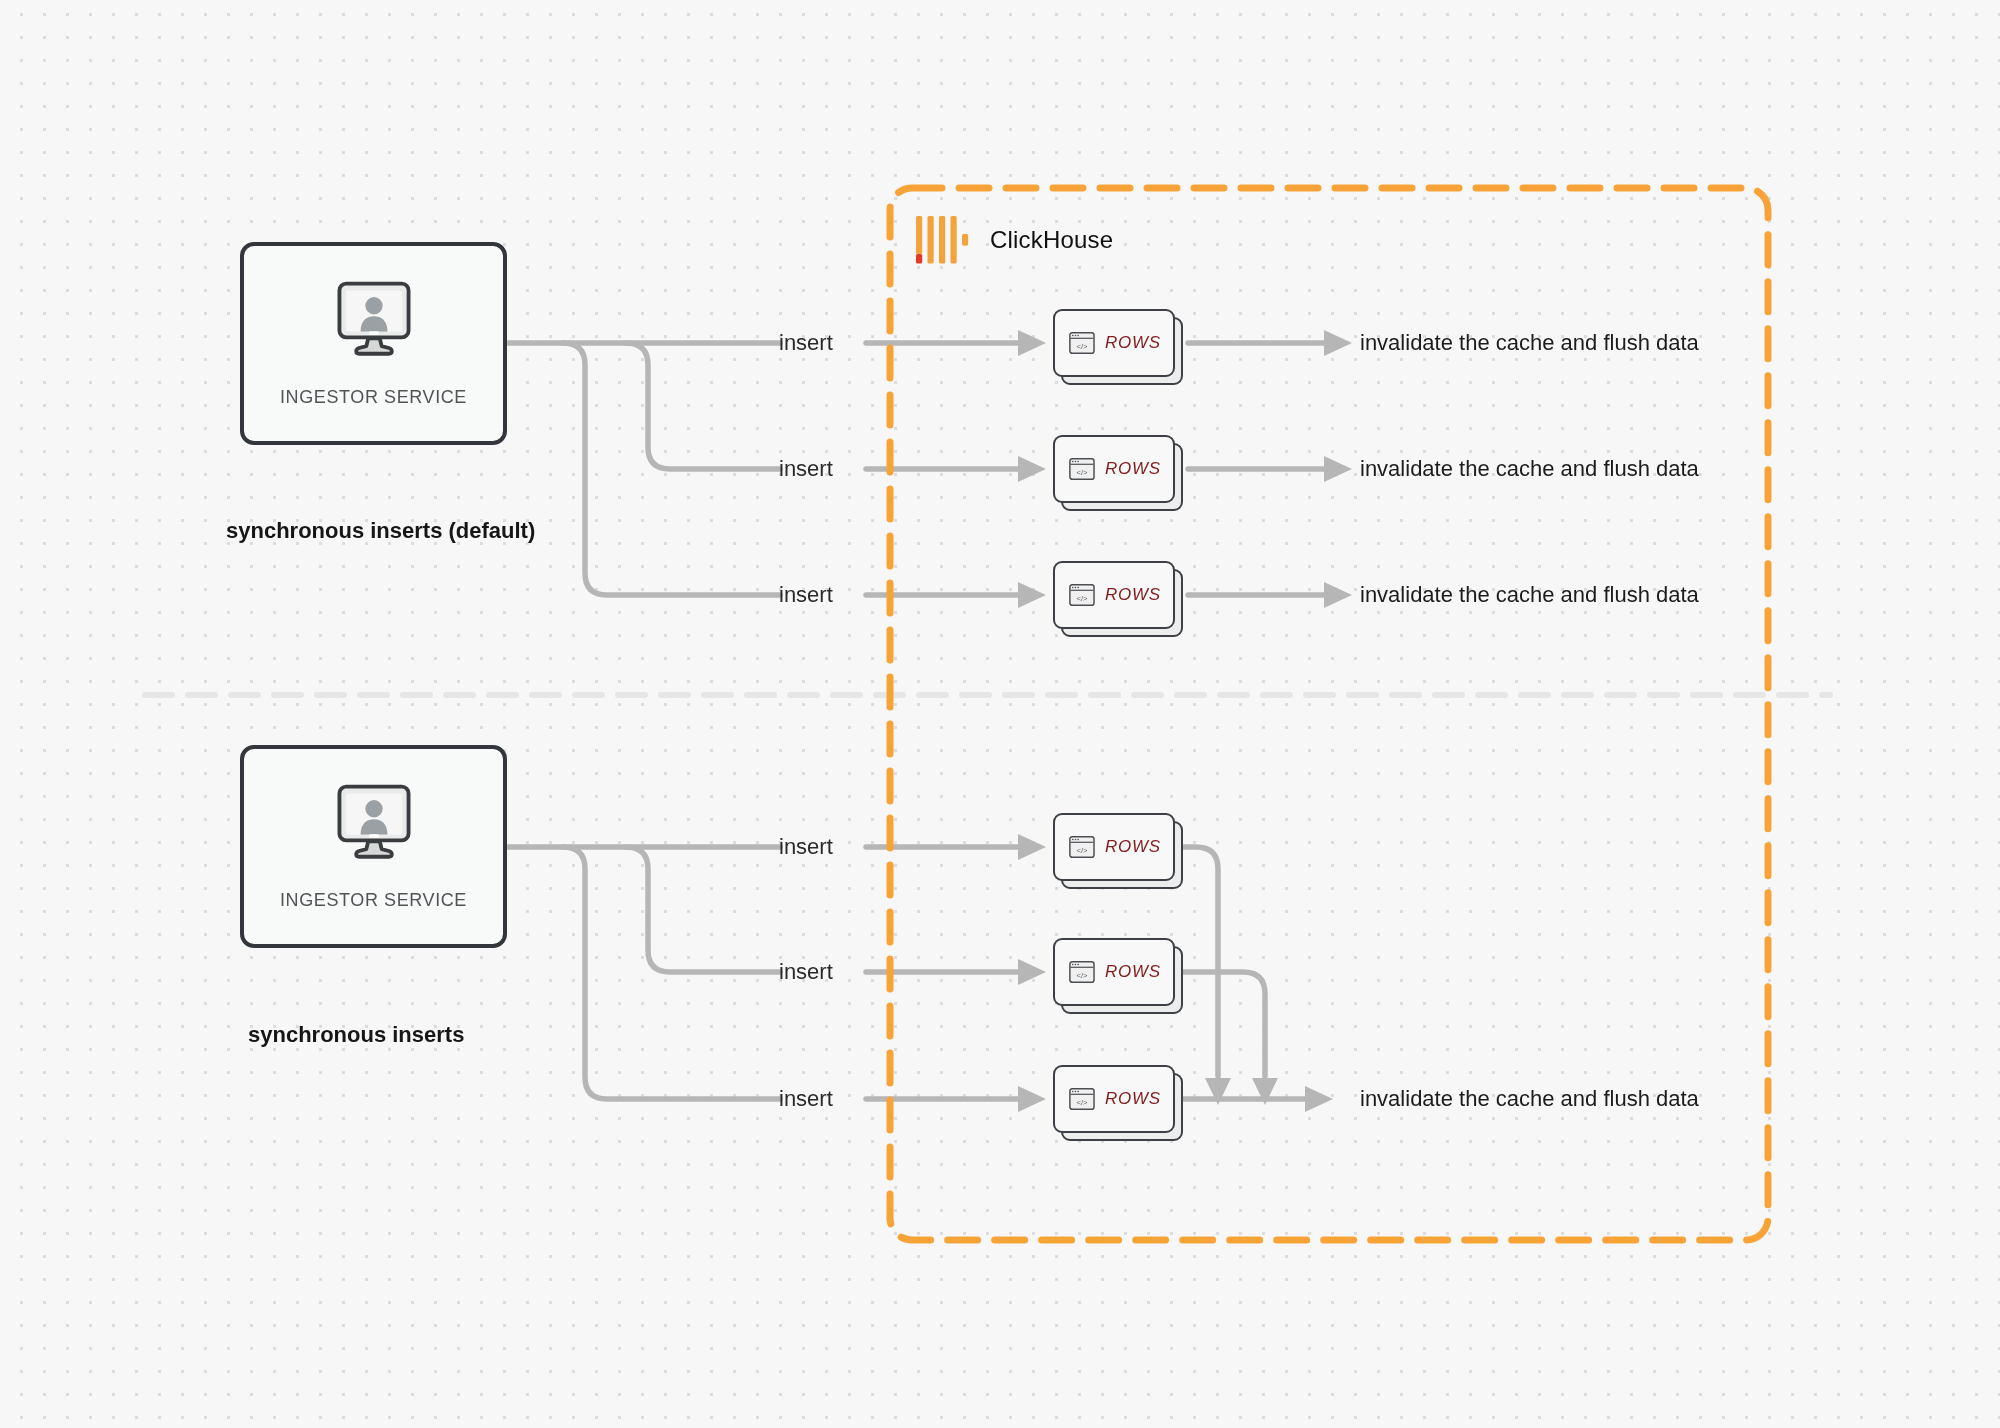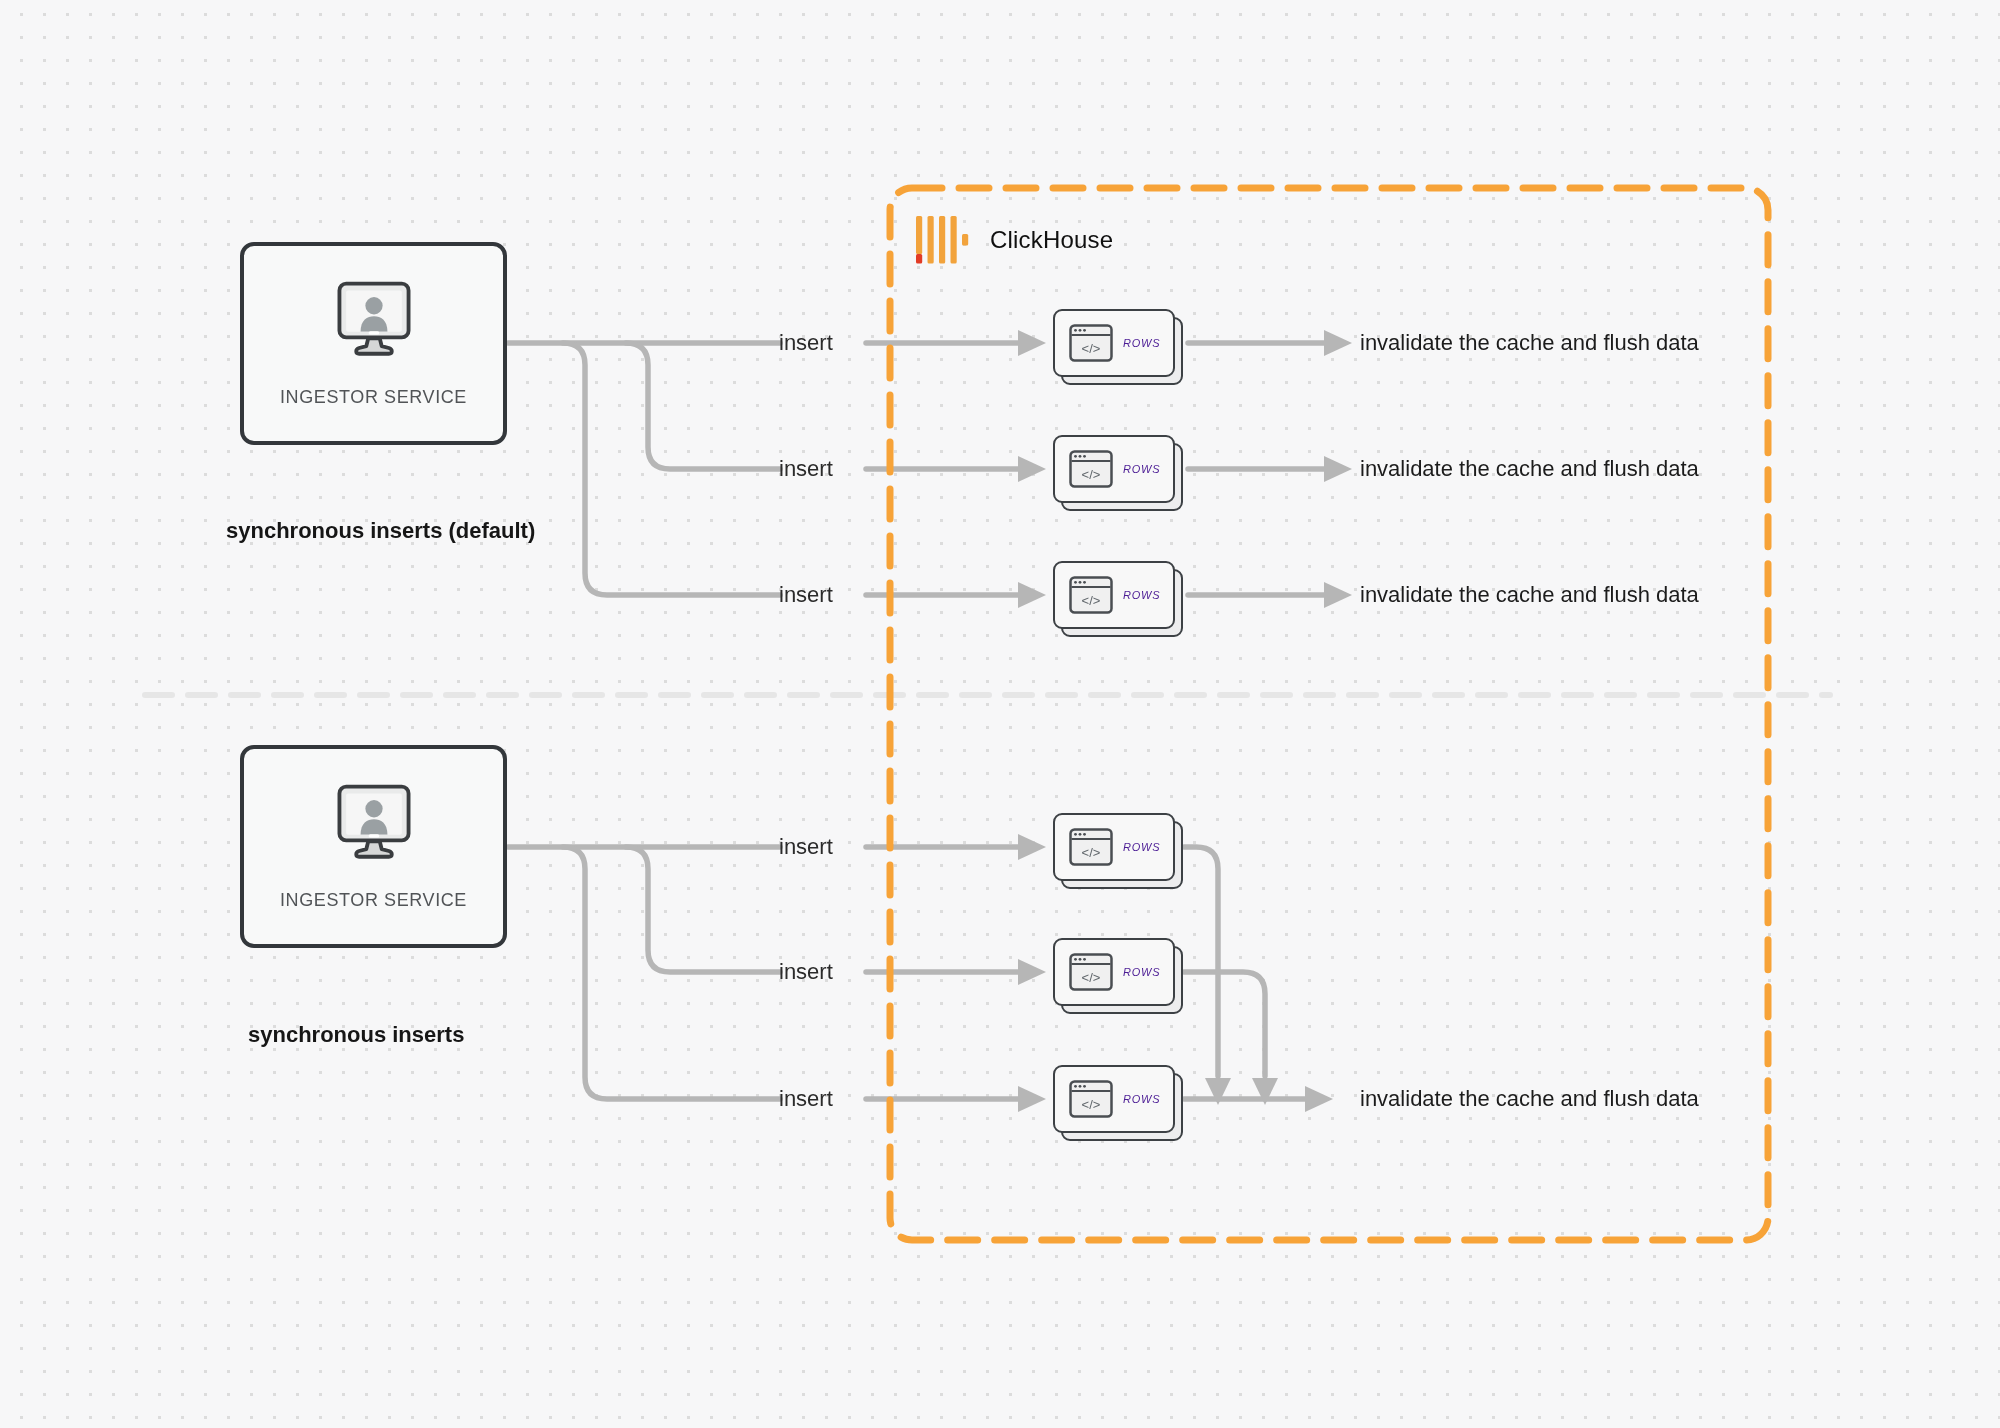--- a/index.html
+++ b/index.html
@@ -48,22 +48,22 @@
     background:#ededee;border:2.5px solid #3d4145;border-radius:9px;
     box-sizing:border-box;
   }
   .rows-card .front{
     position:absolute;left:0;top:0;width:122px;height:68px;
     background:#f8f8f8;border:2.5px solid #3d4145;border-radius:9px;
     box-sizing:border-box;
     display:flex;align-items:center;padding:0 12px 0 14px;gap:10px;
   }
   .rows-card .rows-text{
-    font-size:11px;font-style:italic;font-weight:500;letter-spacing:0.8px;
-    color:#4c1d95;
+    font-size:17px;font-style:italic;font-weight:500;letter-spacing:0.8px;
+    color:#7f1d1d;
   }
   .ch-logo{position:absolute;left:916px;top:214px;z-index:3;}
   .ch-label{
     position:absolute;left:990px;top:226px;z-index:3;
     font-size:24px;font-weight:500;color:#101010;letter-spacing:0.2px;
   }
 </style>
 </head>
 <body>
 

